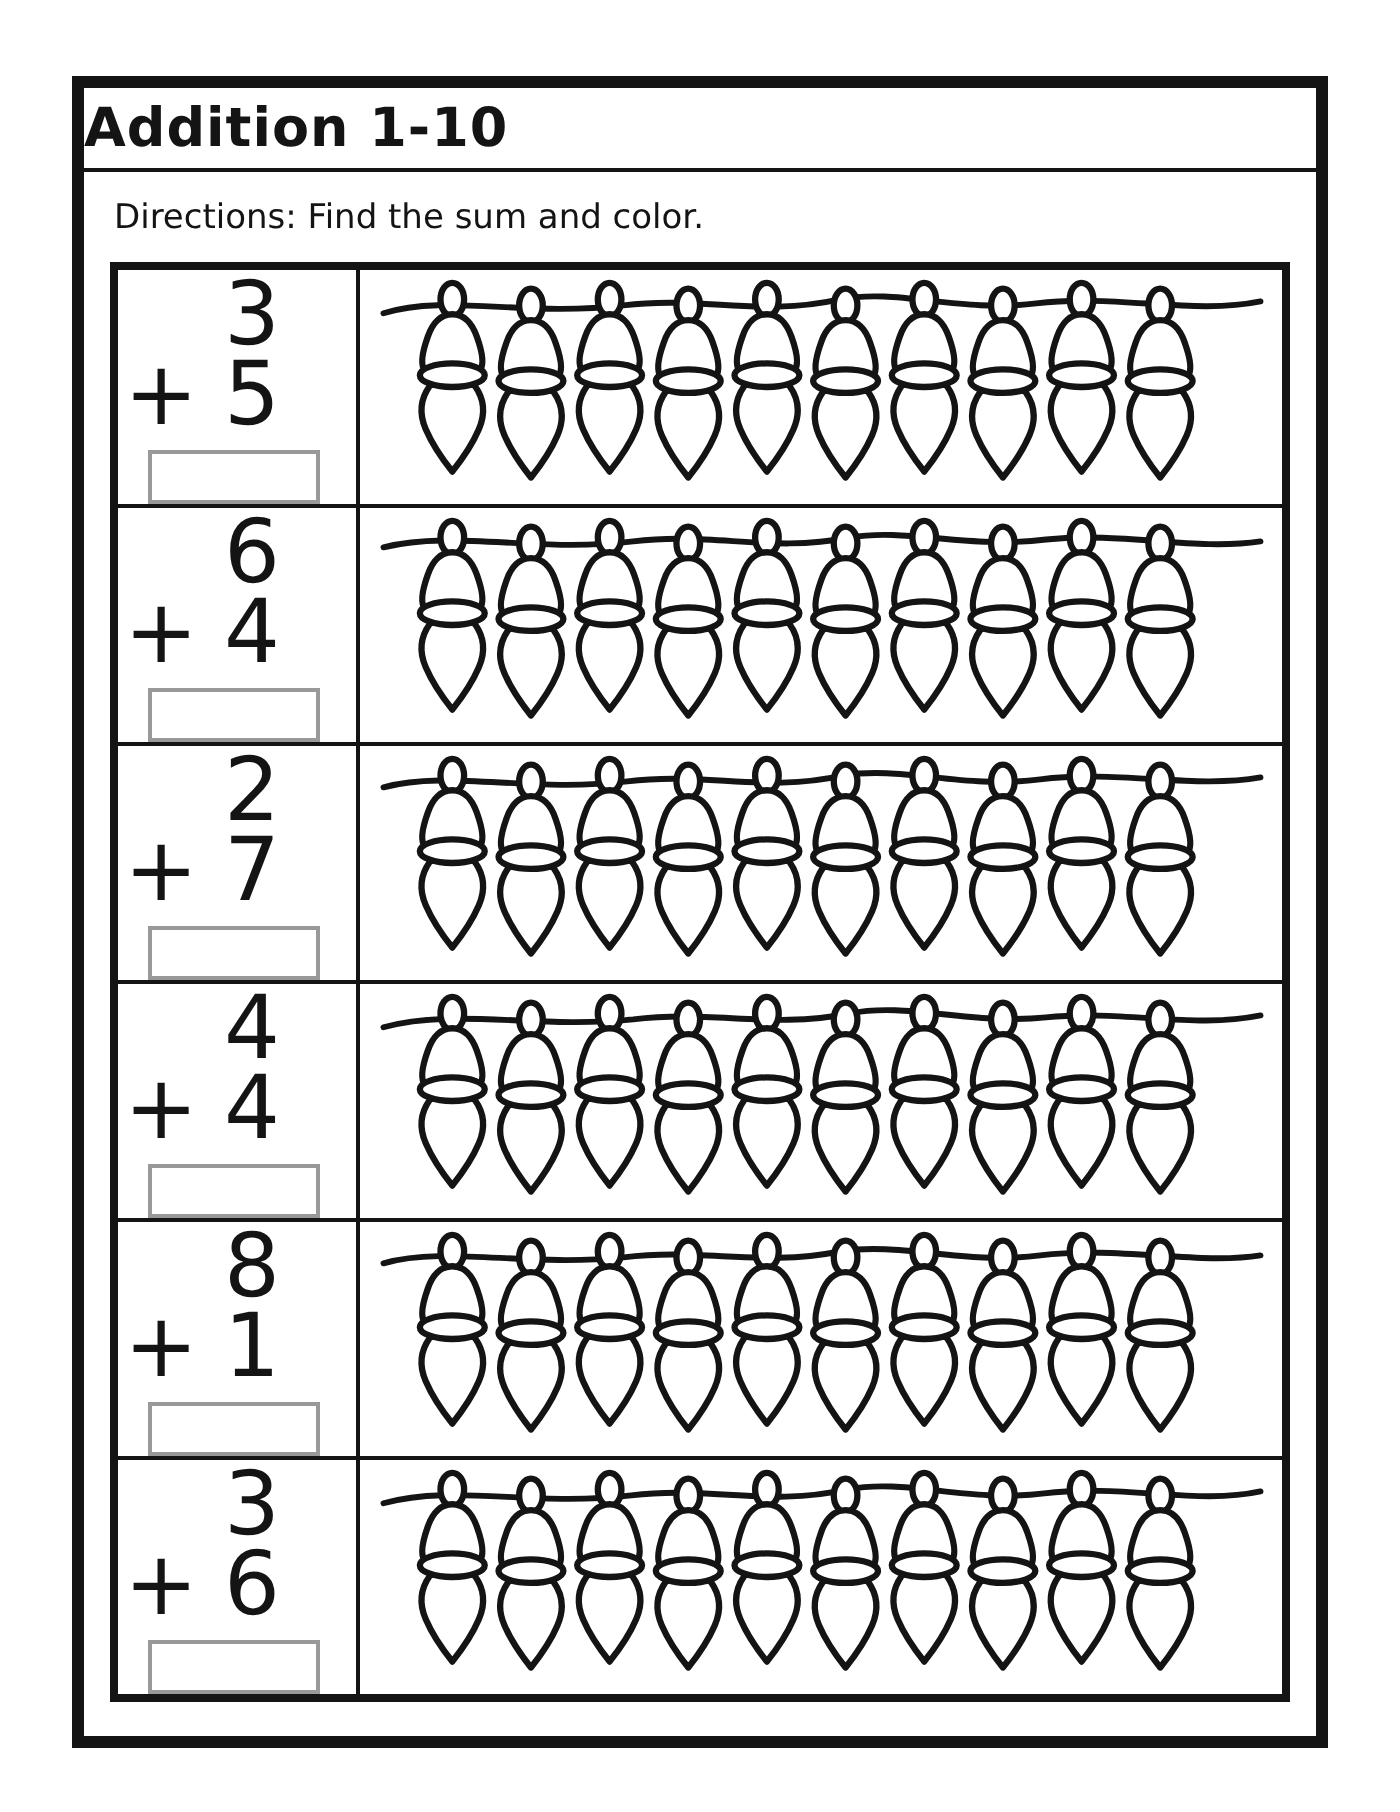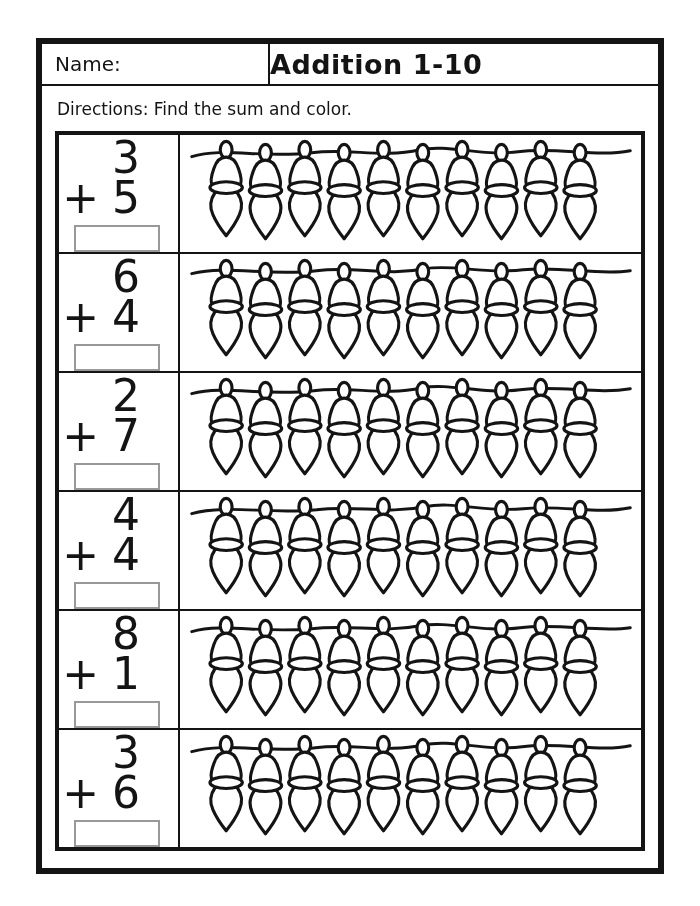--- a/index.html
+++ b/index.html
@@ -52,24 +52,20 @@
       <path d="M10.5 53 C5.5 60 5 67 8.5 75 C11.5 82 16 89 22 96.5 C28 89 32.5 82 35.5 75 C39 67 38.5 60 33.5 53 C29 49.5 15.5 49.5 10.5 53 Z"></path>
       <ellipse cx="22" cy="47.5" rx="16.5" ry="6"></ellipse>
     </g>
   </defs>
 </svg>
 
 <div class="page">
   <div class="sheet">
 
     <div class="header">
-      <div class="name-cell">
-        <span>Name:</span>
-        <span class="name-line"></span>
-      </div>
       <div class="title-cell">
         <span>Addition 1-10</span>
       </div>
     </div>
 
     <div class="directions">
       <span>Directions: Find the sum and color.</span>
     </div>
 
     <div class="ptable">

